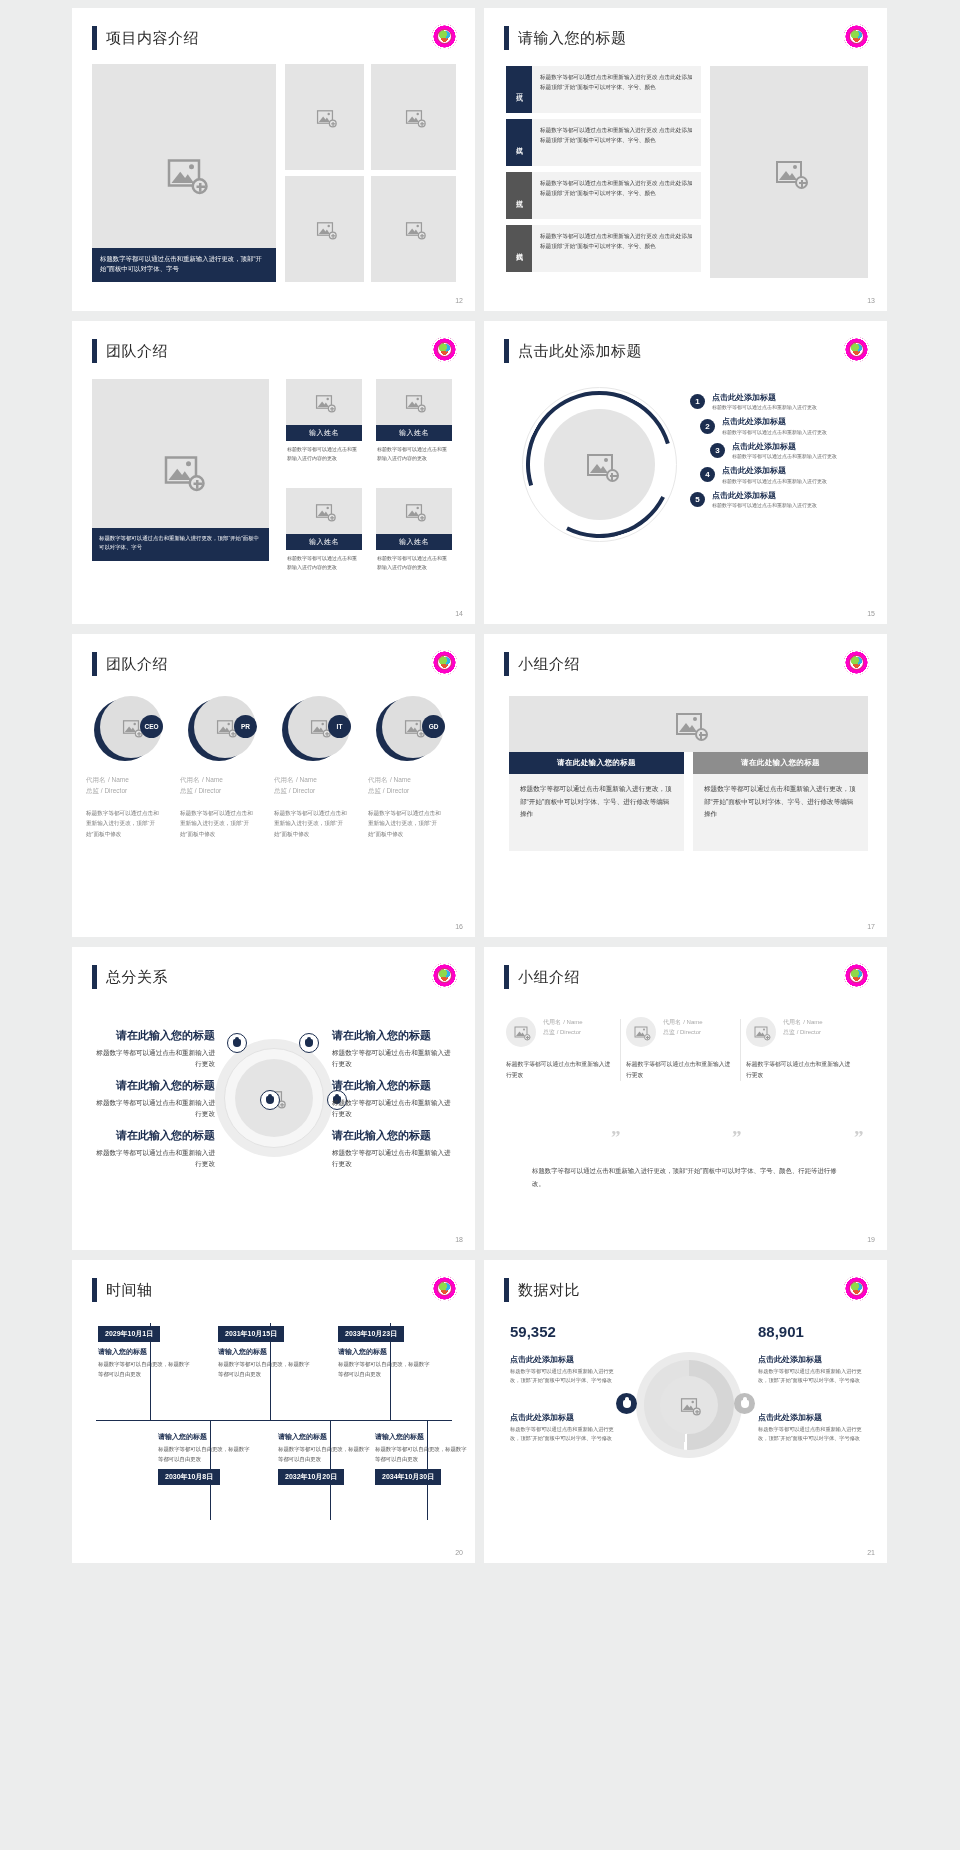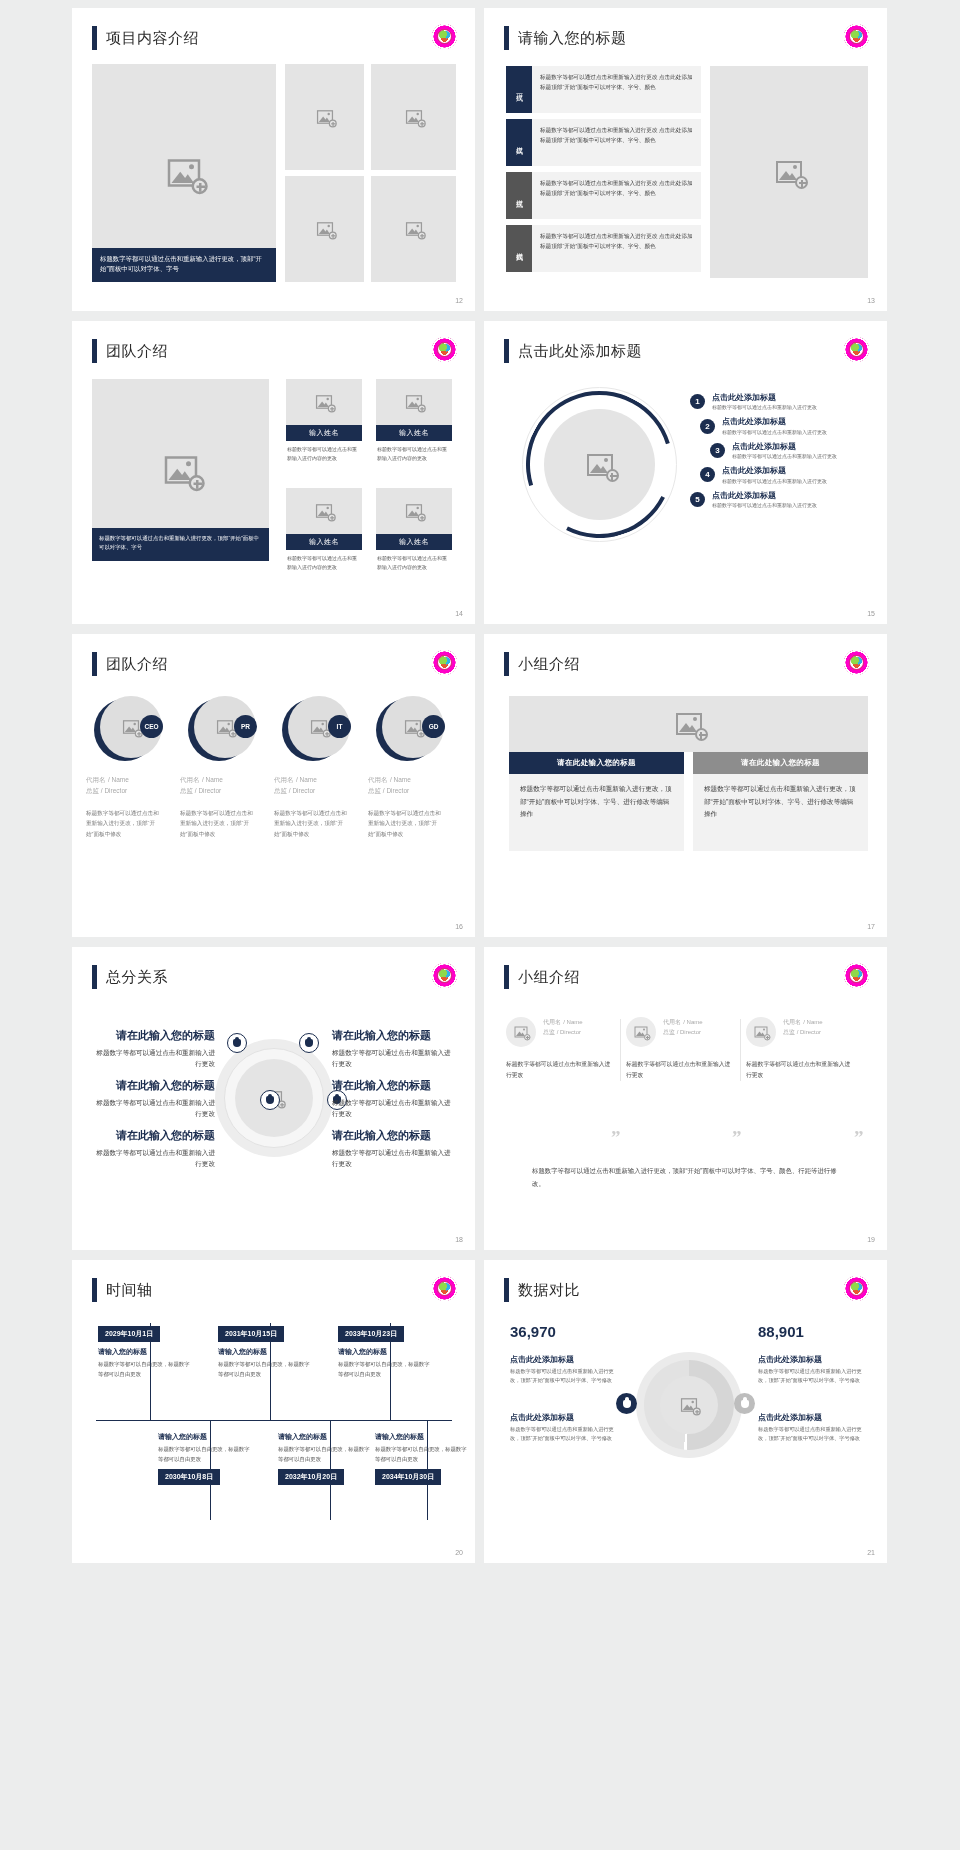--- a/index.html
+++ b/index.html
@@ -725,21 +725,21 @@
           </div>
         </div>
     </div>
     <div class="s21-badge" style="left:132px; top:133px;">
         <span class="bag"></span>
       </div>
     <div class="s21-badge gray" style="left:250px; top:133px;">
         <span class="bag"></span>
       </div>
 
-    <div class="s21-num" style="left:26px; top:63px;">36,970</div>
+    <div class="s21-num" style="left:26px; top:63px;">59,352</div>
     <div class="s21-h" style="left:26px; top:94px;">点击此处添加标题</div>
     <div class="s21-p" style="left:26px; top:107px;">标题数字等都可以通过点击和重新输入进行更改，顶部“开始”面板中可以对字体、字号修改</div>
     <div class="s21-h" style="left:26px; top:152px;">点击此处添加标题</div>
     <div class="s21-p" style="left:26px; top:165px;">标题数字等都可以通过点击和重新输入进行更改，顶部“开始”面板中可以对字体、字号修改</div>
 
     <div class="s21-num" style="left:274px; top:63px;">88,901</div>
     <div class="s21-h" style="left:274px; top:94px;">点击此处添加标题</div>
     <div class="s21-p" style="left:274px; top:107px;">标题数字等都可以通过点击和重新输入进行更改，顶部“开始”面板中可以对字体、字号修改</div>
     <div class="s21-h" style="left:274px; top:152px;">点击此处添加标题</div>
     <div class="s21-p" style="left:274px; top:165px;">标题数字等都可以通过点击和重新输入进行更改，顶部“开始”面板中可以对字体、字号修改</div>

